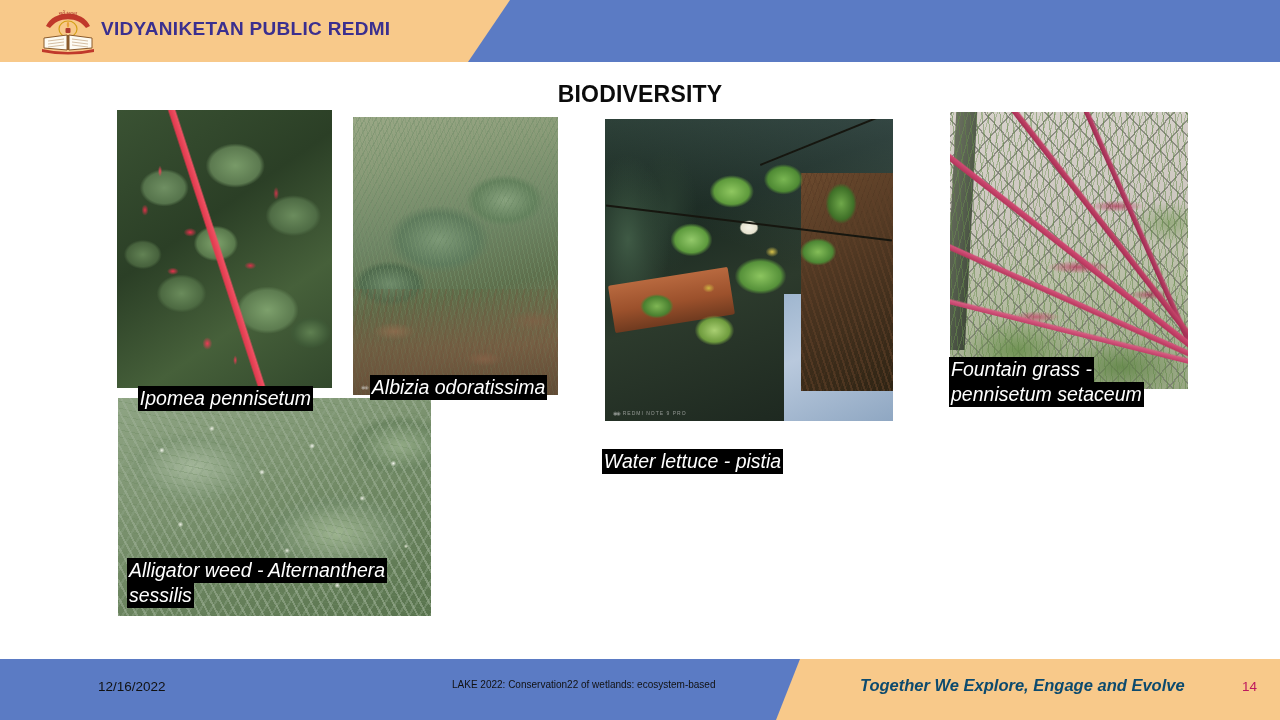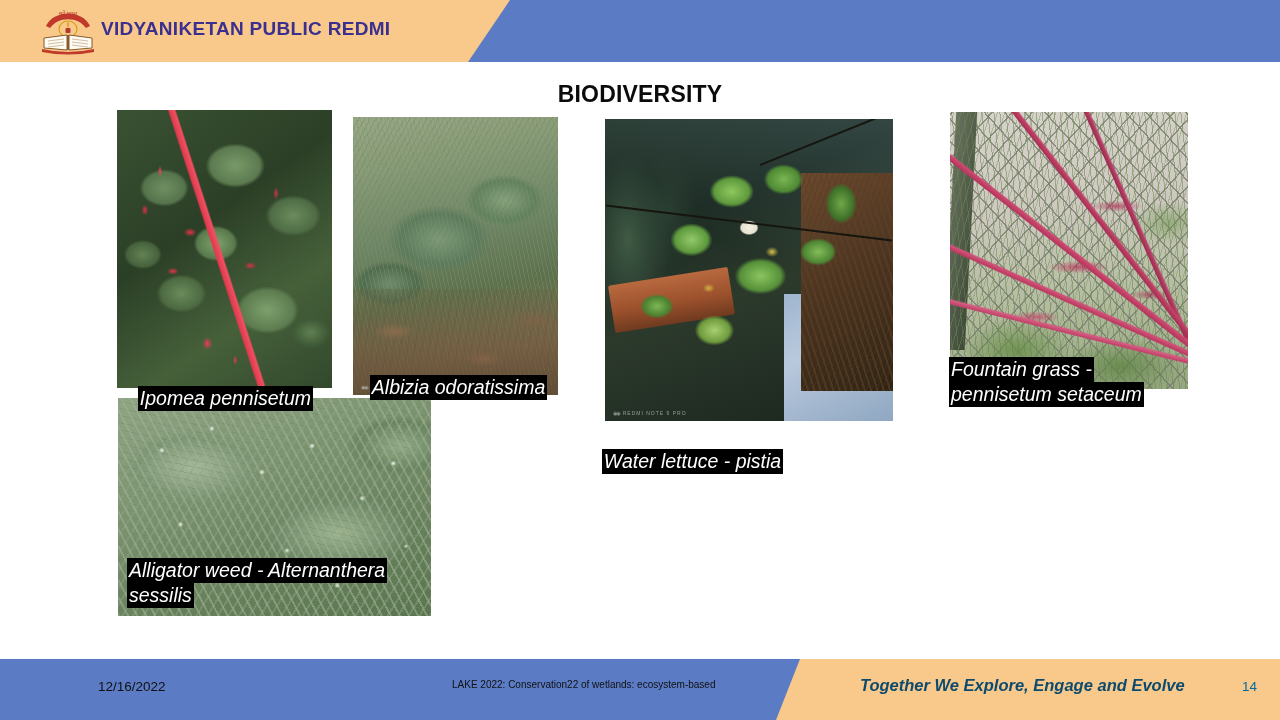--- a/index.html
+++ b/index.html
@@ -301,21 +301,21 @@
     font-weight: bold;
     font-style: italic;
     color: #0c4a6e;
     z-index: 3;
     white-space: nowrap;
   }
   .footer-pageno {
     position: absolute;
     left: 1242px; top: 679px;
     font-size: 13.5px;
-    color: #0369a1;
+    color: #be185d;
     z-index: 3;
   }
 </style>
 </head>
 <body>
 
 <div class="header">
   <div class="header-peach"></div>
   <svg class="logo" viewBox="0 0 56 50">
     <path d="M6 20 A24 21 0 0 1 50 20 L46 22 A21 18 0 0 0 10 22 Z" fill="#c0392b"></path>

